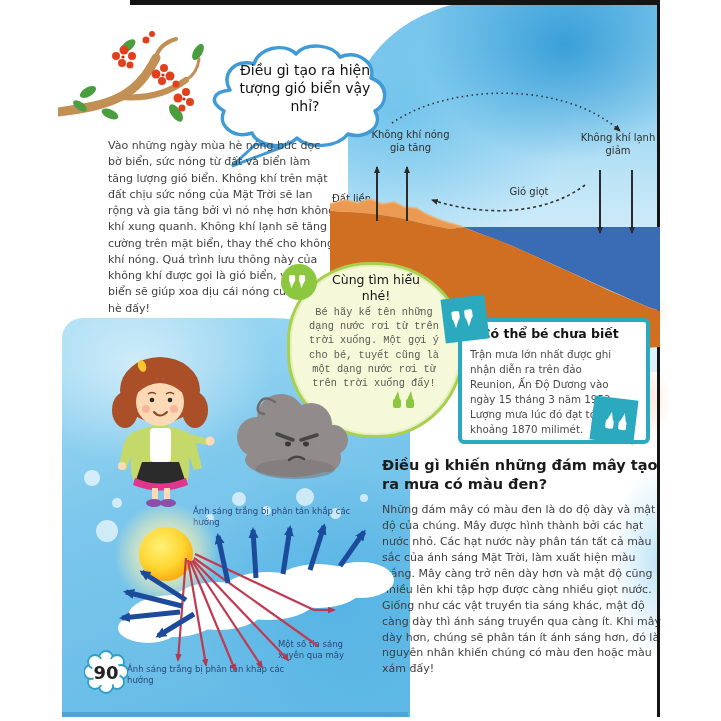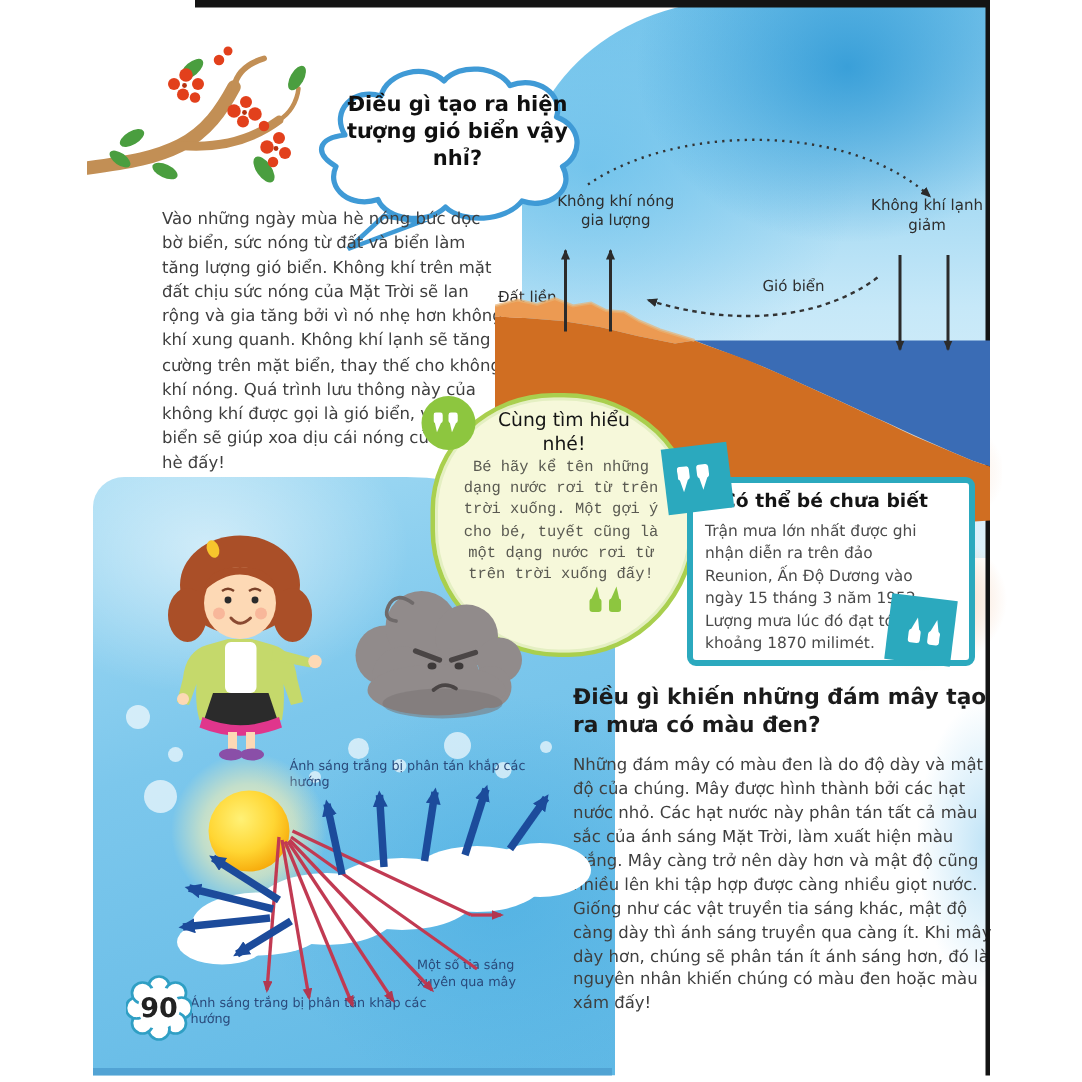--- a/index.html
+++ b/index.html
@@ -32,21 +32,21 @@
   .orange-blob2{left:556px;top:352px;width:116px;height:96px;
     background:radial-gradient(ellipse at 50% 50%, rgba(228,132,60,.5), rgba(228,132,60,0) 70%);}
 
   .bubble-dot{background:rgba(255,255,255,.65);border-radius:50%;}
 
   
   .intro{left:108px;top:138px;width:228px;font-size:11px;line-height:1.48;color:#3f3f3f;}
 
   
   .speech-wrap{left:196px;top:40px;width:212px;height:128px;}
-  .speech-text{left:226px;top:62px;width:158px;text-align:center;font-weight:bold;
+  .speech-text{left:226px;top:62px;width:158px;text-align:center;font-weight:normal;
     font-size:14px;line-height:1.28;color:#101010;}
 
   
   .dlabel{font-size:10px;color:#2e2e2e;text-align:center;line-height:1.25;}
   .lab-hot{left:363px;top:129px;width:95px;}
   .lab-cold{left:573px;top:132px;width:90px;}
   .lab-land{left:332px;top:193px;width:52px;text-align:left;}
   .lab-breeze{left:499px;top:186px;width:60px;}
   .lab-ocean{left:592px;top:235px;width:52px;color:#17406e;font-weight:bold;font-size:10px;}
 
@@ -112,24 +112,24 @@
       <line x1="47" y1="146" x2="47" y2="92" marker-end="url(#mk)"></line>
       <line x1="77" y1="146" x2="77" y2="92" marker-end="url(#mk)"></line>
     </g>
     <g stroke="#2b2b2b" stroke-width="2">
       <line x1="270" y1="95" x2="270" y2="158" marker-end="url(#mk)"></line>
       <line x1="302" y1="95" x2="302" y2="158" marker-end="url(#mk)"></line>
     </g>
     <path d="M62,48 C120,8 235,6 290,56" fill="none" stroke="#333" stroke-width="1.6" stroke-dasharray="1.5 3.5" marker-end="url(#mk)"></path>
     <path d="M255,110 C215,140 155,142 102,125" fill="none" stroke="#333" stroke-width="1.6" stroke-dasharray="3 3" marker-end="url(#mk)"></path>
   </svg>
-  <div class="abs dlabel lab-hot">Không khí nóng gia lượng</div>
+  <div class="abs dlabel lab-hot">Không khí nóng gia tăng</div>
   <div class="abs dlabel lab-cold">Không khí lạnh giảm</div>
   <div class="abs dlabel lab-land">Đất liền</div>
-  <div class="abs dlabel lab-breeze">Gió biển</div>
+  <div class="abs dlabel lab-breeze">Gió giọt</div>
   <div class="abs dlabel lab-ocean">Đại dương</div>
 
   <div class="abs orange-blob1"></div>
   <div class="abs orange-blob2"></div>
 
   <svg class="abs" style="left:58px;top:18px;" width="150" height="115" viewBox="0 0 150 115">
     <path d="M0,94 C30,90 46,87 62,79 C80,70 90,55 98,40" fill="none" stroke="#c28f55" stroke-width="9" stroke-linecap="round"></path>
     <path d="M62,79 C85,81 108,77 128,62" fill="none" stroke="#c28f55" stroke-width="6" stroke-linecap="round"></path>
     <path d="M98,40 C100,30 108,24 118,21" fill="none" stroke="#c28f55" stroke-width="4" stroke-linecap="round"></path>
     <path d="M128,62 C135,58 140,50 141,41" fill="none" stroke="#c28f55" stroke-width="3" stroke-linecap="round"></path>

